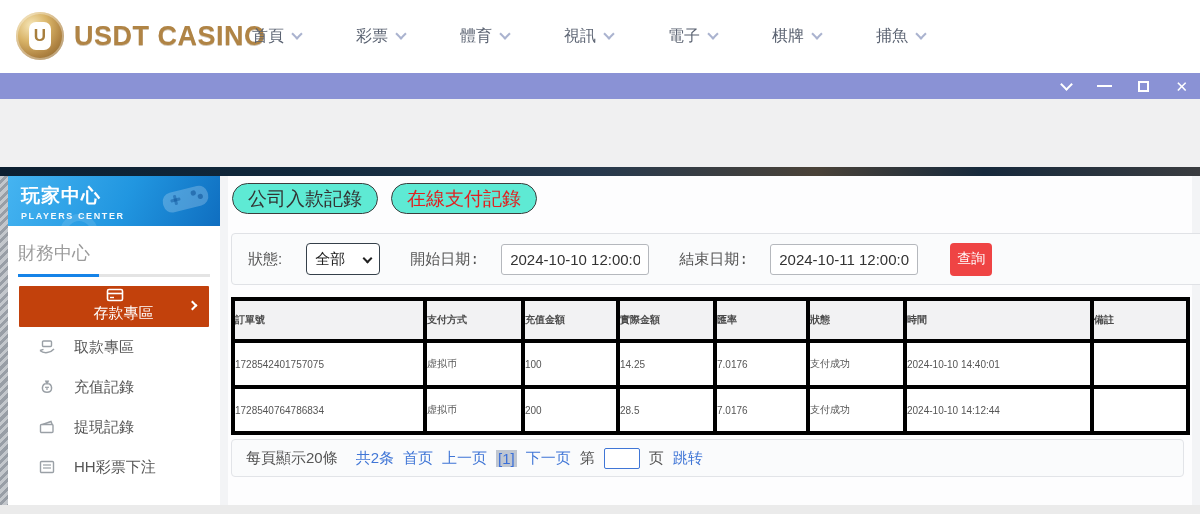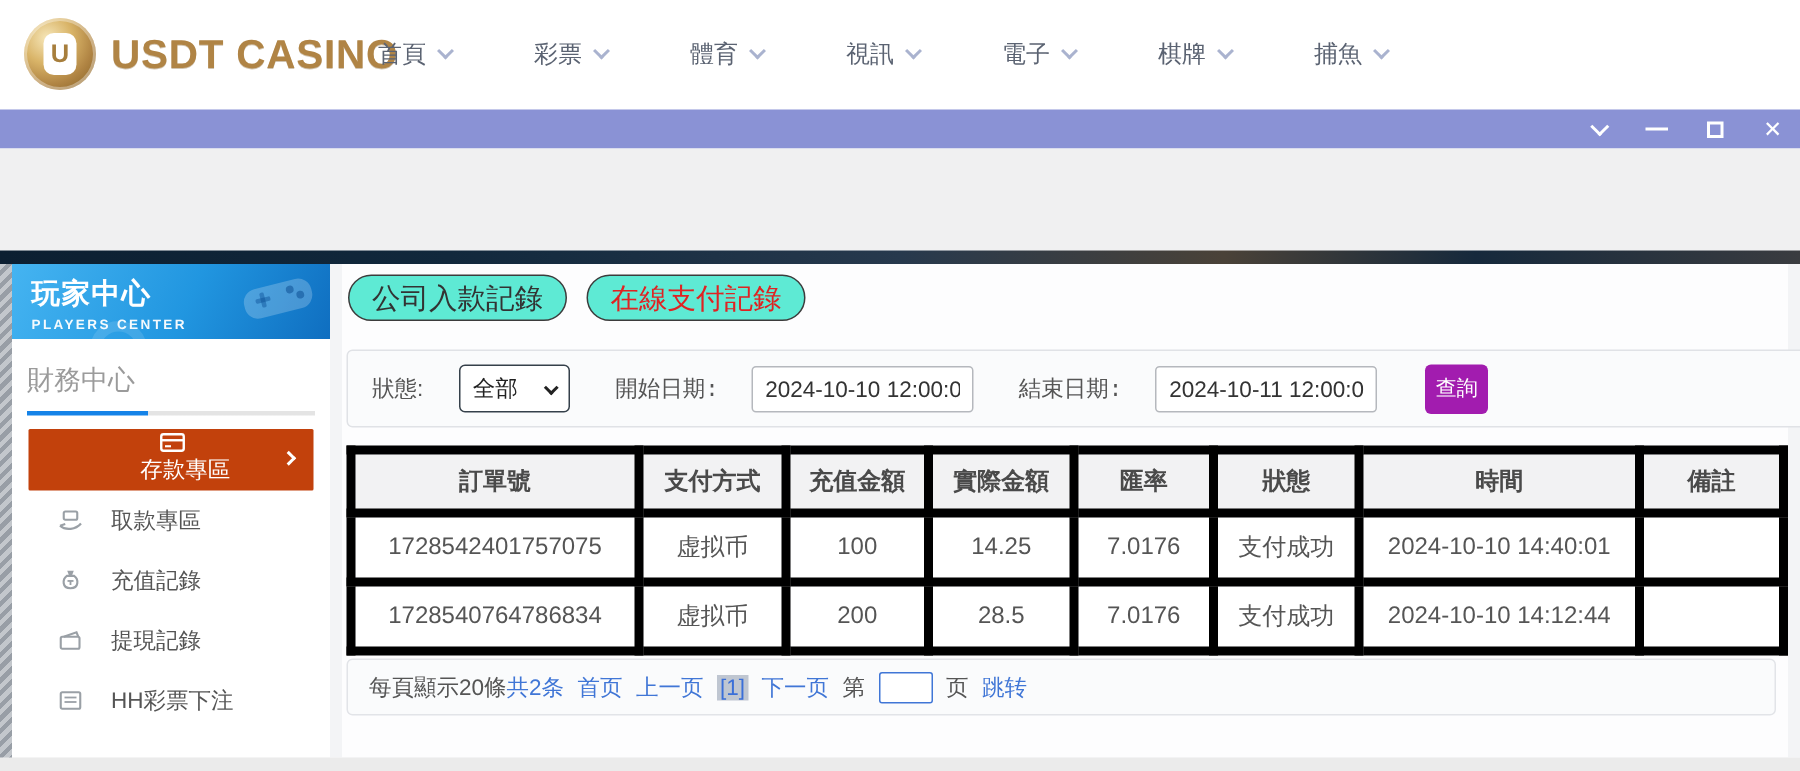--- a/index.html
+++ b/index.html
@@ -108,40 +108,40 @@
   .f-select .sel-chev {
     position:absolute; right:8px; top:11px; width:7px; height:7px;
     border-right:2px solid #222; border-bottom:2px solid #222; transform:rotate(45deg);
   }
   .f-input {
     margin-left:6px; width:148px; height:31px; border:1px solid #b5b8bd; border-radius:3px;
     font-size:15px; color:#333; padding:0 8px; font-family:"Liberation Sans",sans-serif; background:#fff;
   }
   .ml14 { margin-left:14px;font-family:Liberation Mono, monospace; }
   .btn-search {
-    margin-left:16px; width:42px; height:33px; background:#a21caf; border:none; border-radius:4px;
+    margin-left:16px; width:42px; height:33px; background:#ef4444; border:none; border-radius:4px;
     color:#fff; font-size:14px; cursor:pointer; font-family:"Liberation Sans",sans-serif;
   }
 
   table.data {
     position:absolute; top:121px; left:3px; width:955px; border-collapse:collapse; table-layout:fixed;
   }
   table.data th, table.data td {
-    border:6px solid #000000; text-align:center; font-size:16px; color:#555; overflow:hidden; white-space:nowrap;
+    border:4px solid #000000; text-align:left; font-size:10px; color:#555; overflow:hidden; white-space:nowrap;
   }
   table.data th { background:#f2f2f3; height:42px; font-weight:bold; color:#4a4a4a; }
   table.data td { height:46px; background:#fff; }
 
   .pager-panel {
     position:absolute; top:263px; left:3px; width:953px; height:38px;
     border:1px solid #e2e4e8; border-radius:4px; background:#fafbfc;
     display:flex; align-items:center; padding:0 14px; font-size:15px;
   }
   .pager-left { color:#555; }
-  .pager-right { display:flex; align-items:center; gap:9px; }
+  .pager-right { display:flex; align-items:center; gap:9px;margin-left:18px; }
   .pg-link { color:#4076d6; cursor:pointer; }
   .pg-current { color:#3a6fd8; background:#bfc6d1; padding:0 2px; cursor:default; }
   .pg-text { color:#555; }
   .pg-input {
     width:36px; height:21px; border:1px solid #4076d6; border-radius:2px; background:#fff;
     font-size:13px; text-align:center; font-family:"Liberation Sans",sans-serif;
   }
 </style>
 </head>
 <body>

